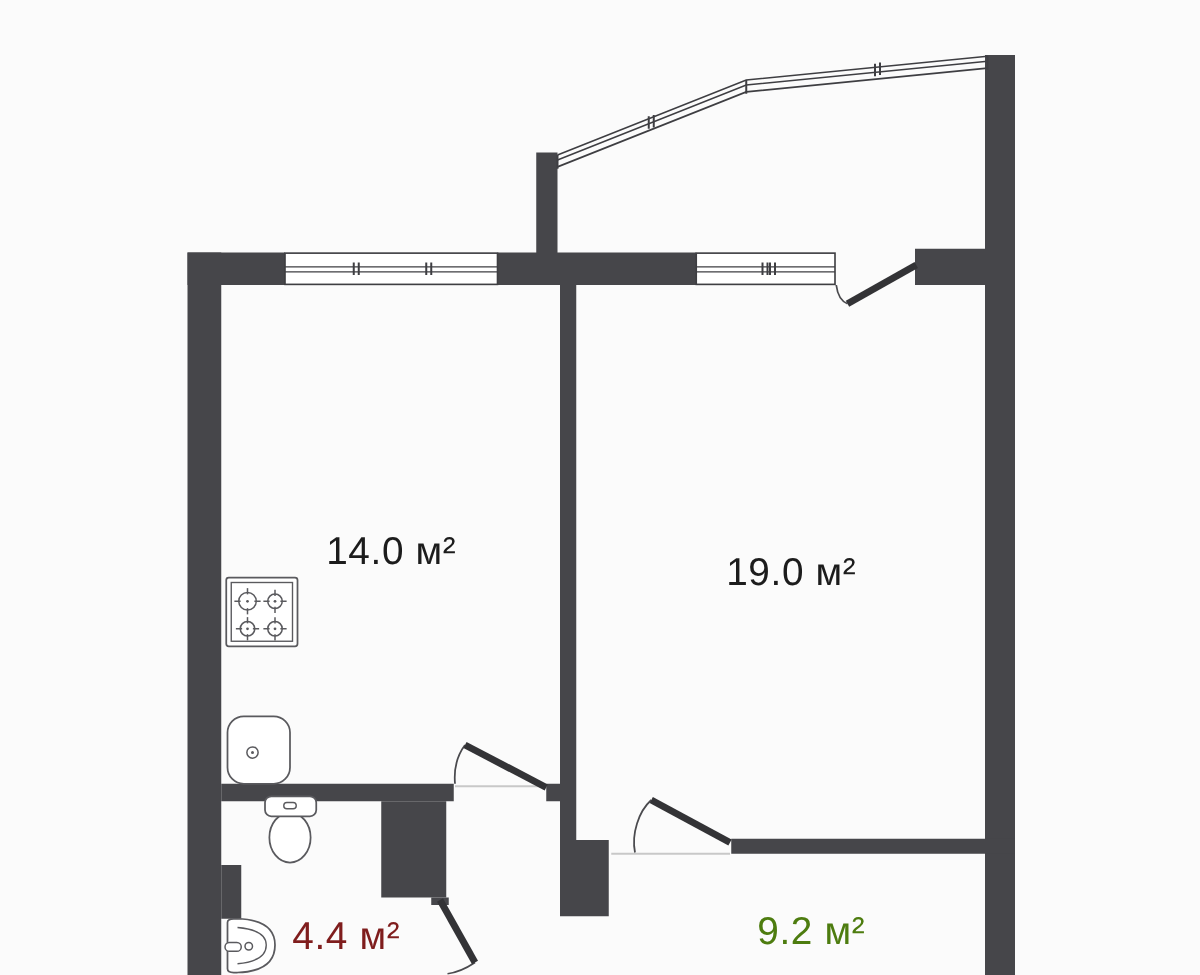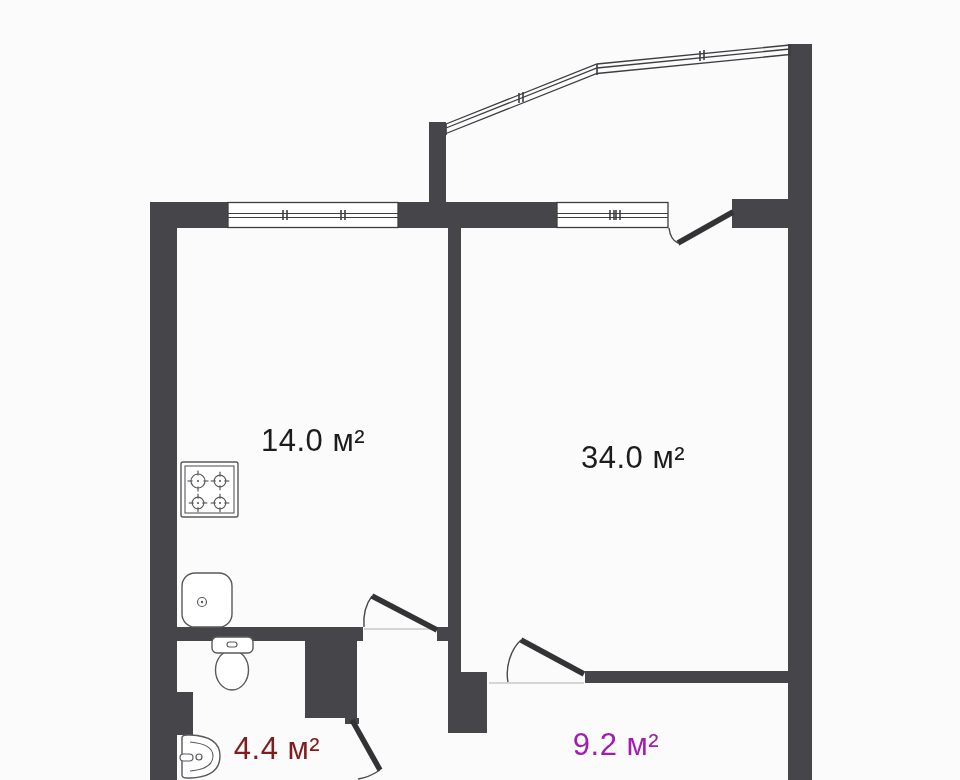--- a/index.html
+++ b/index.html
@@ -130,16 +130,16 @@
         </g>
         <g>
           <path d="M 182 738 Q 182 735 187 735 L 190 735 Q 220 736 220 756 Q 220 777 190 778 L 187 778 Q 182 778 182 775 Z" fill="#fff" stroke="#5a5a5e" stroke-width="1.4"></path>
           <path d="M 190 742 Q 213 744 213 756 Q 213 769 190 771" fill="none" stroke="#5a5a5e" stroke-width="1.1"></path>
           <rect x="180" y="754" width="13" height="7" rx="3.5" fill="#fff" stroke="#5a5a5e" stroke-width="1.2"></rect>
           <circle cx="199" cy="757" r="3" fill="none" stroke="#5a5a5e" stroke-width="1.2"></circle>
         </g>
       </g>
     </svg>
   <div class="room-label" style="left: 313px; top: 441px; color: rgb(28, 28, 28);">14.0 м²</div>
-  <div class="room-label" style="left: 633px; top: 458px; color: rgb(28, 28, 28);">34.0 м²</div>
+  <div class="room-label" style="left: 633px; top: 458px; color: rgb(28, 28, 28);">19.0 м²</div>
   <div class="room-label" style="left: 277px; top: 749px; color: #7f1d1d;">4.4 м²</div>
-  <div class="room-label" style="left: 616px; top: 745px; color: #a21caf;">9.2 м²</div>
+  <div class="room-label" style="left: 649px; top: 745px; color: #4d7c0f;">9.2 м²</div>
 </div>
 
 </body></html>

